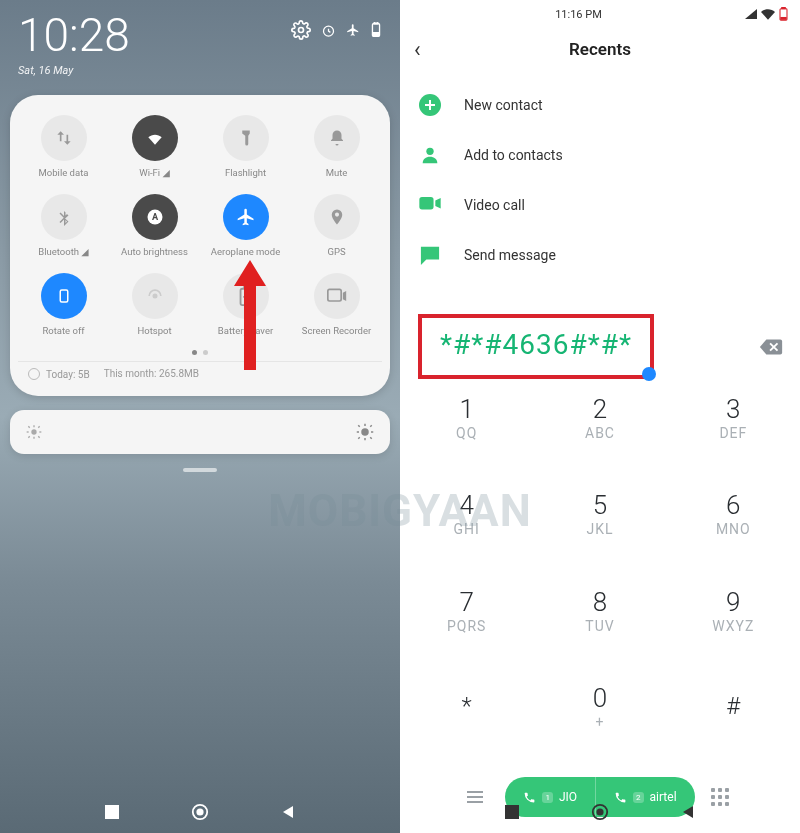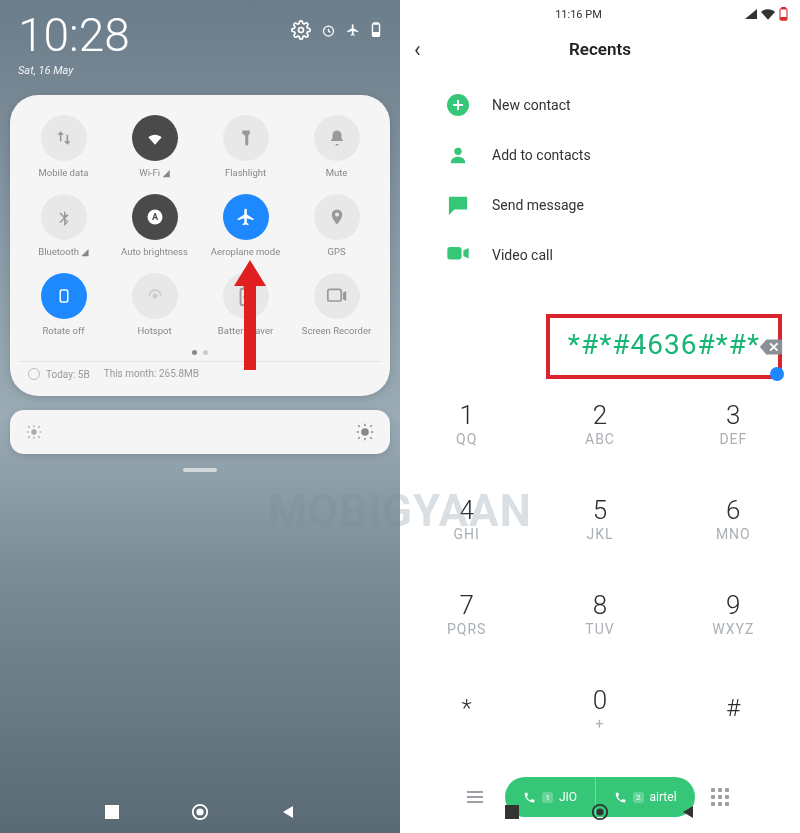--- a/index.html
+++ b/index.html
@@ -32,25 +32,25 @@
 .phone-left .nav-bar { color: #fff; }
 
 
 .phone-right { width: 400px; height: 833px; background: #fff; position: relative; display: flex; flex-direction: column; }
 .status-right { height: 24px; display: flex; justify-content: space-between; align-items: center; padding: 4px 12px 0; font-size: 11px; color: #333; }
 .status-right .sicons { display: flex; gap: 4px; align-items: center; }
 .recents-header { display: flex; align-items: center; justify-content: center; height: 50px; position: relative; }
 .recents-header .back { position: absolute; left: 14px; font-size: 22px; color: #333; }
 .recents-title { font-size: 17px; font-weight: 600; color: #222; }
 .options { padding: 6px 0; }
-.opt-row { display: flex; align-items: center; height: 50px; padding: 0 18px; gap: 22px; margin-left: 28px; }
+.opt-row { display: flex; align-items: center; height: 50px; padding: 0 18px; gap: 22px; }
 .opt-icon { width: 24px; height: 24px; display: flex; align-items: center; justify-content: center; }
 .opt-label { font-size: 14px; color: #333; }
 
-.dial-display { position: relative; margin: 28px 18px 10px; display: flex; align-items: center; justify-content: flex-end; }
+.dial-display { position: relative; margin: 28px 18px 4px; display: flex; align-items: center; justify-content: flex-start; }
 .dial-box { border: 4px solid #d9232d; padding: 10px 18px 14px; position: relative; }
 .dial-num { font-size: 28px; color: #16b573; letter-spacing: 1px; font-weight: 400; }
 .cursor-dot { position: absolute; right: -6px; bottom: -6px; width: 14px; height: 14px; background: #1e88ff; border-radius: 50%; }
 .backspace { position: absolute; right: -2px; top: 50%; transform: translateY(-50%); color: #8a9096; }
 
 .keypad { flex: 1; display: grid; grid-template-columns: repeat(3, 1fr); }
 .key { display: flex; flex-direction: column; align-items: center; justify-content: center; height: 68px; }
 .key-num { font-size: 26px; color: #2a2e32; font-weight: 300; }
 .key-sub { font-size: 14px; color: #aab0b5; letter-spacing: 1px; margin-top: 1px; }
 .key-star .key-num, .key-hash .key-num { font-size: 24px; }
@@ -327,34 +327,34 @@
        <span class="opt-icon">
           <svg width="22" height="22" viewBox="0 0 24 24" fill="#35c678">
             <circle cx="12" cy="8" r="4"></circle>
             <path d="M4 21c0-4.4 3.6-7 8-7s8 2.6 8 7H4z"></path>
           </svg>
         </span>
        <span class="opt-label">Add to contacts</span>
      </div>
       <div class="opt-row">
        <span class="opt-icon">
-          <svg width="22" height="20" viewBox="0 0 24 22" fill="#35c678">
-            <path d="M2 2h20v14H8l-6 6V2z"></path>
-          </svg>
-        </span>
-       <span class="opt-label">Send message</span>
-     </div>
-      <div class="opt-row">
-       <span class="opt-icon">
           <svg width="22" height="16" viewBox="0 0 24 18" fill="#35c678">
             <rect x="0" y="0" width="16" height="14" rx="3"></rect>
             <polygon points="18,4 24,1 24,13 18,10"></polygon>
           </svg>
         </span>
        <span class="opt-label">Video call</span>
+     </div>
+      <div class="opt-row">
+       <span class="opt-icon">
+          <svg width="22" height="20" viewBox="0 0 24 22" fill="#35c678">
+            <path d="M2 2h20v14H8l-6 6V2z"></path>
+          </svg>
+        </span>
+       <span class="opt-label">Send message</span>
      </div>
     </div>
 
   <div class="dial-display">
     <div class="dial-box">
       <span class="dial-num">*#*#4636#*#*</span>
       <div class="cursor-dot"></div>
     </div>
     <span class="backspace">
       <svg width="26" height="20" viewBox="0 0 28 20" fill="#8a9096">

